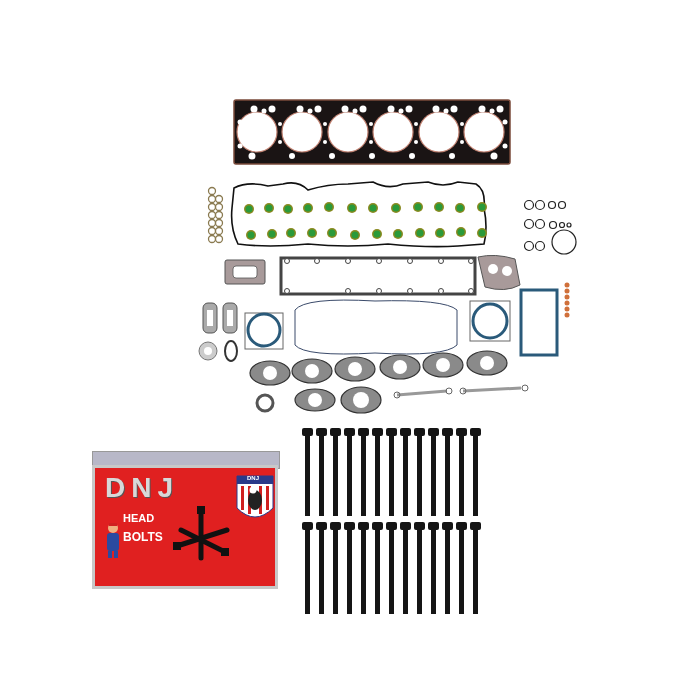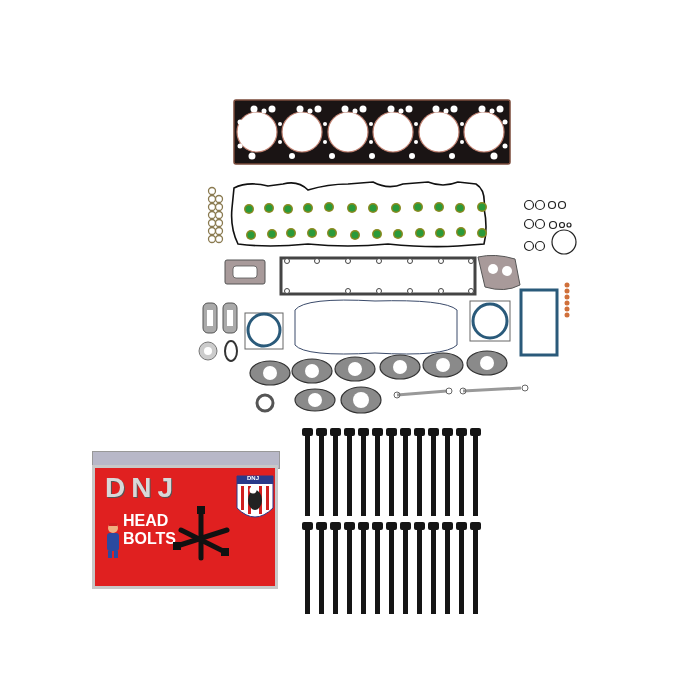--- a/index.html
+++ b/index.html
@@ -252,22 +252,22 @@
     <path d="M268 136 L326 133" stroke="#999" stroke-width="3"></path>
       <circle cx="268" cy="136" r="3" fill="none" stroke="#666"></circle>
       <circle cx="330" cy="133" r="3" fill="none" stroke="#666"></circle>
   </svg>
 </div>
 
 <div class="abs" style="left:92px;top:451px;width:186px;height:118px;">
   <div class="abs" style="left:0;top:0;width:186px;height:16px;background:#b8b8c8;border:1px solid #999;"></div>
   <div class="abs" style="left:0;top:14px;width:186px;height:124px;background:#e02020;border:3px solid #c8c8c8;box-sizing:border-box;">
     <div class="abs box-brand" style="left:10px;top:4px;font-size:28px;color:#d8d8d8;letter-spacing:6px;text-shadow:1px 1px 0 #555;">DNJ</div>
-    <div class="abs box-brand" style="left:28px;top:44px;font-size:16px;color:#fff;">HEAD</div>
-    <div class="abs box-brand" style="left:28px;top:62px;font-size:16px;color:#fff;">BOLTS</div>
+    <div class="abs box-brand" style="left:28px;top:44px;font-size:11px;color:#fff;">HEAD</div>
+    <div class="abs box-brand" style="left:28px;top:62px;font-size:12px;color:#fff;">BOLTS</div>
     <div class="abs" style="left:140px;top:6px;width:40px;height:52px;">
       <svg width="40" height="52" viewBox="0 0 40 52">
         <path d="M2 2 H38 V34 Q20 52 2 34 Z" fill="#fff" stroke="#2a3a8a" stroke-width="1"></path>
         <rect x="2" y="2" width="36" height="8" fill="#2a3a8a"></rect>
         <g fill="#d02020">
             <rect x="6" y="12" width="3" height="24"></rect>
             <rect x="13" y="12" width="3" height="28"></rect>
             <rect x="24" y="12" width="3" height="28"></rect>
             <rect x="31" y="12" width="3" height="24"></rect>
           </g>

